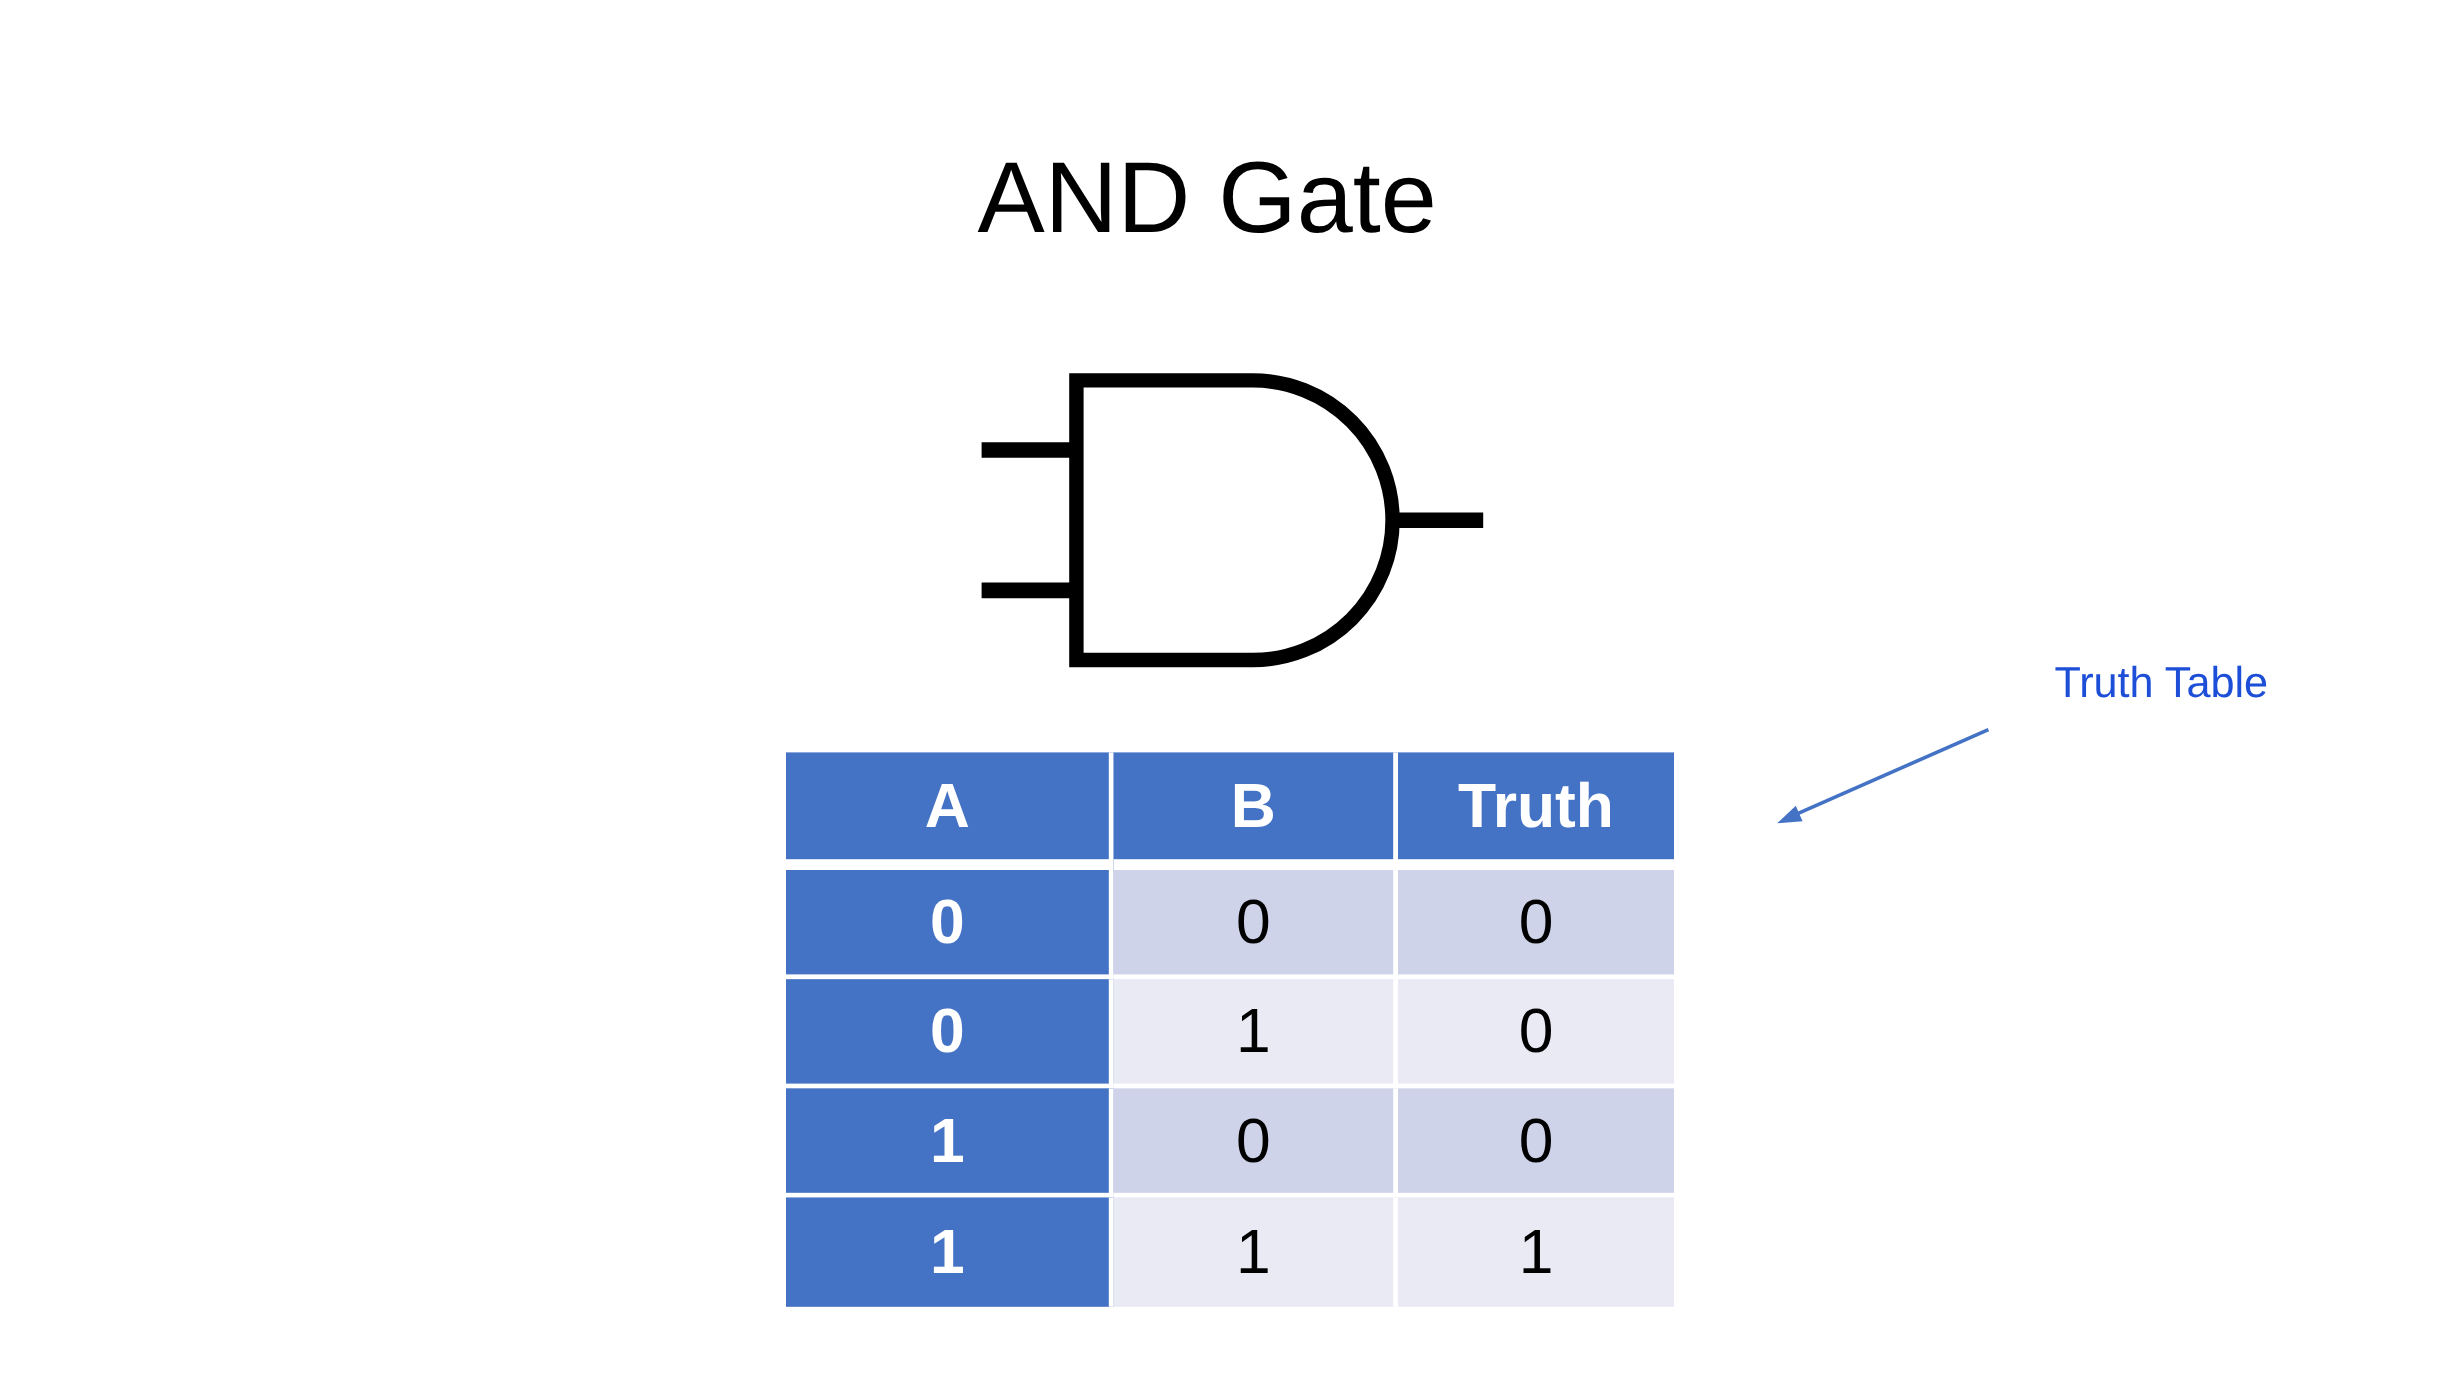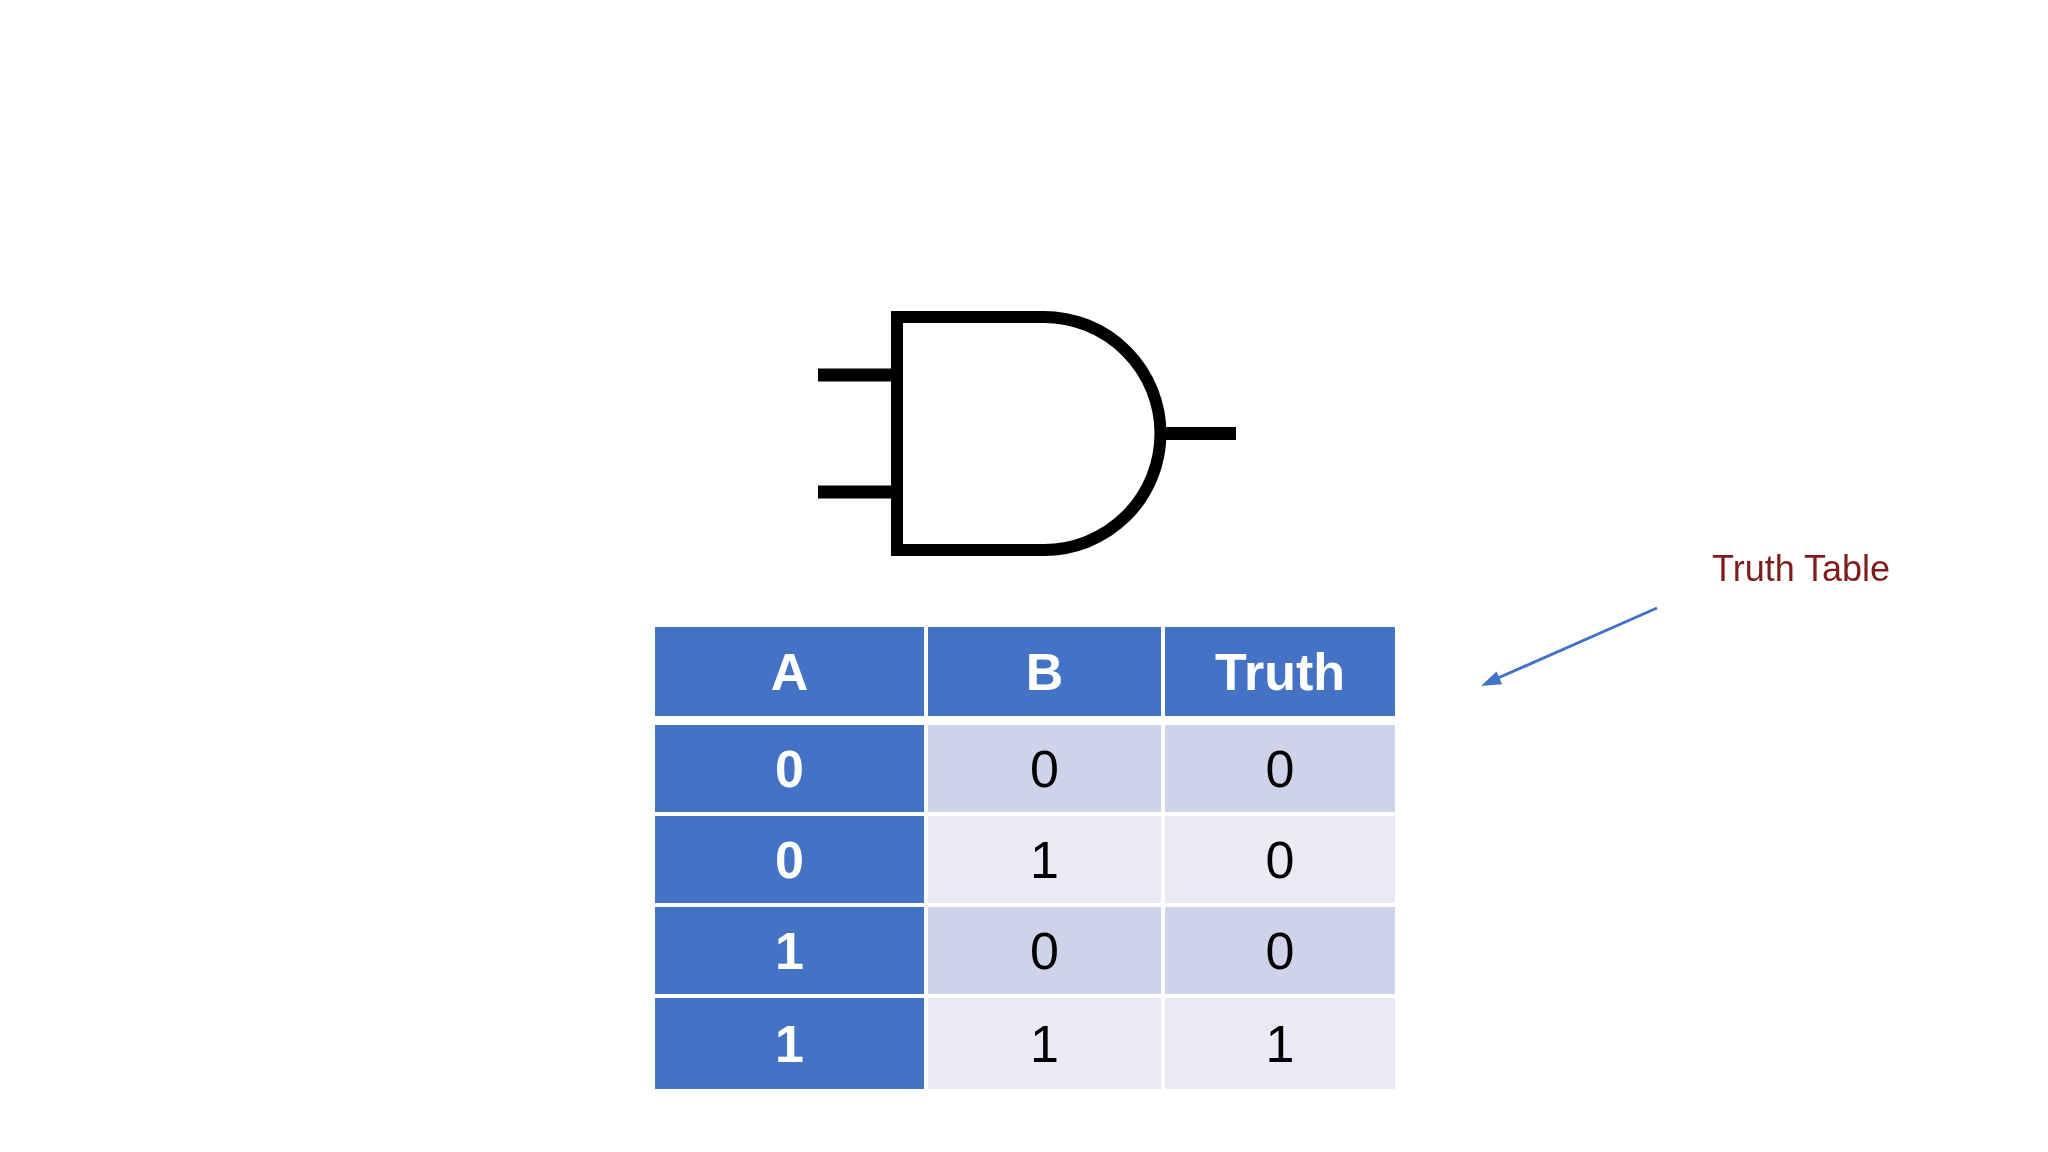--- a/index.html
+++ b/index.html
@@ -75,36 +75,37 @@
   .truth-table tr.band-dark td.col-bo { background: #CFD3E9; color: #000000; }
   .truth-table tr.band-light td.col-bo { background: #E9EAF4; color: #000000; }
 
   
   .annotation-label {
     position: absolute;
     left: 1712px;
     top: 549px;
     font-size: 36px;
     line-height: 1.1;
-    color: #7f1d1d;
+    color: #1d4ed8;
     white-space: nowrap;
   }
   .annotation-arrow {
     position: absolute;
     left: 1460px;
     top: 595px;
     width: 210px;
     height: 100px;
   }
 </style>
 </head>
 <body>
 
 <div class="slide">
 
+  <div class="title">AND Gate</div>
 
   <svg class="gate-svg" viewBox="0 0 450 270" xmlns="http://www.w3.org/2000/svg">
 
     <path d="M 97 17 H 244 A 116.5 116.5 0 0 1 244 250 H 97 Z" fill="#ffffff" stroke="#000000" stroke-width="12" stroke-linejoin="miter"></path>
 
     <line x1="18" y1="75" x2="97" y2="75" stroke="#000000" stroke-width="13"></line>
 
     <line x1="18" y1="192" x2="97" y2="192" stroke="#000000" stroke-width="13"></line>
 
     <line x1="360" y1="133.5" x2="436" y2="133.5" stroke="#000000" stroke-width="13"></line>

